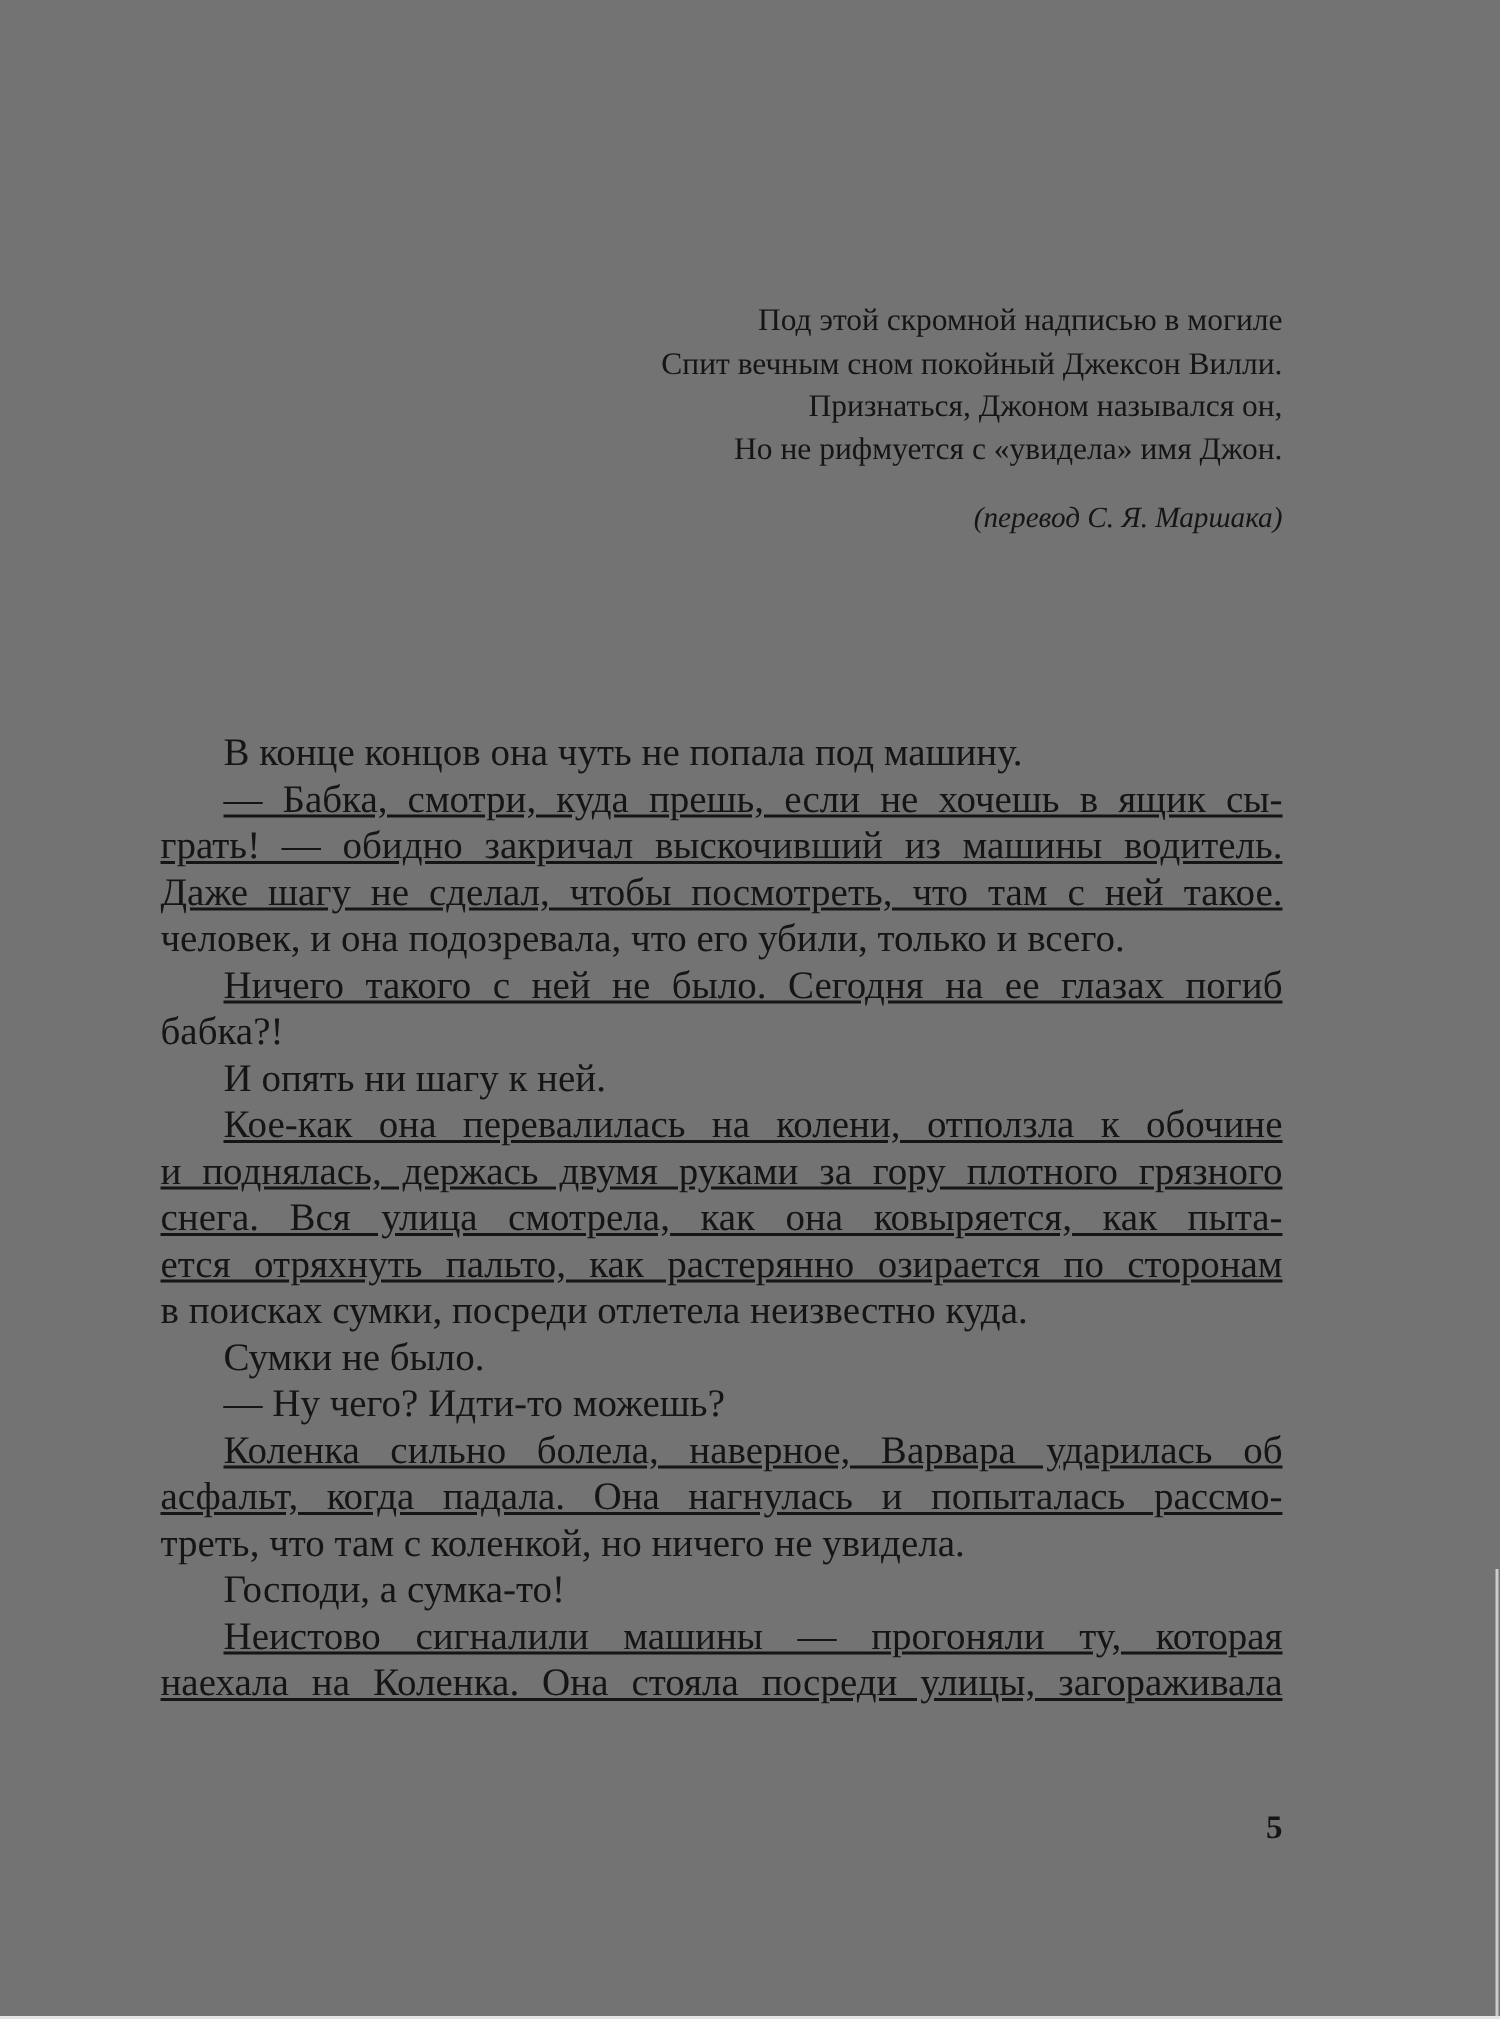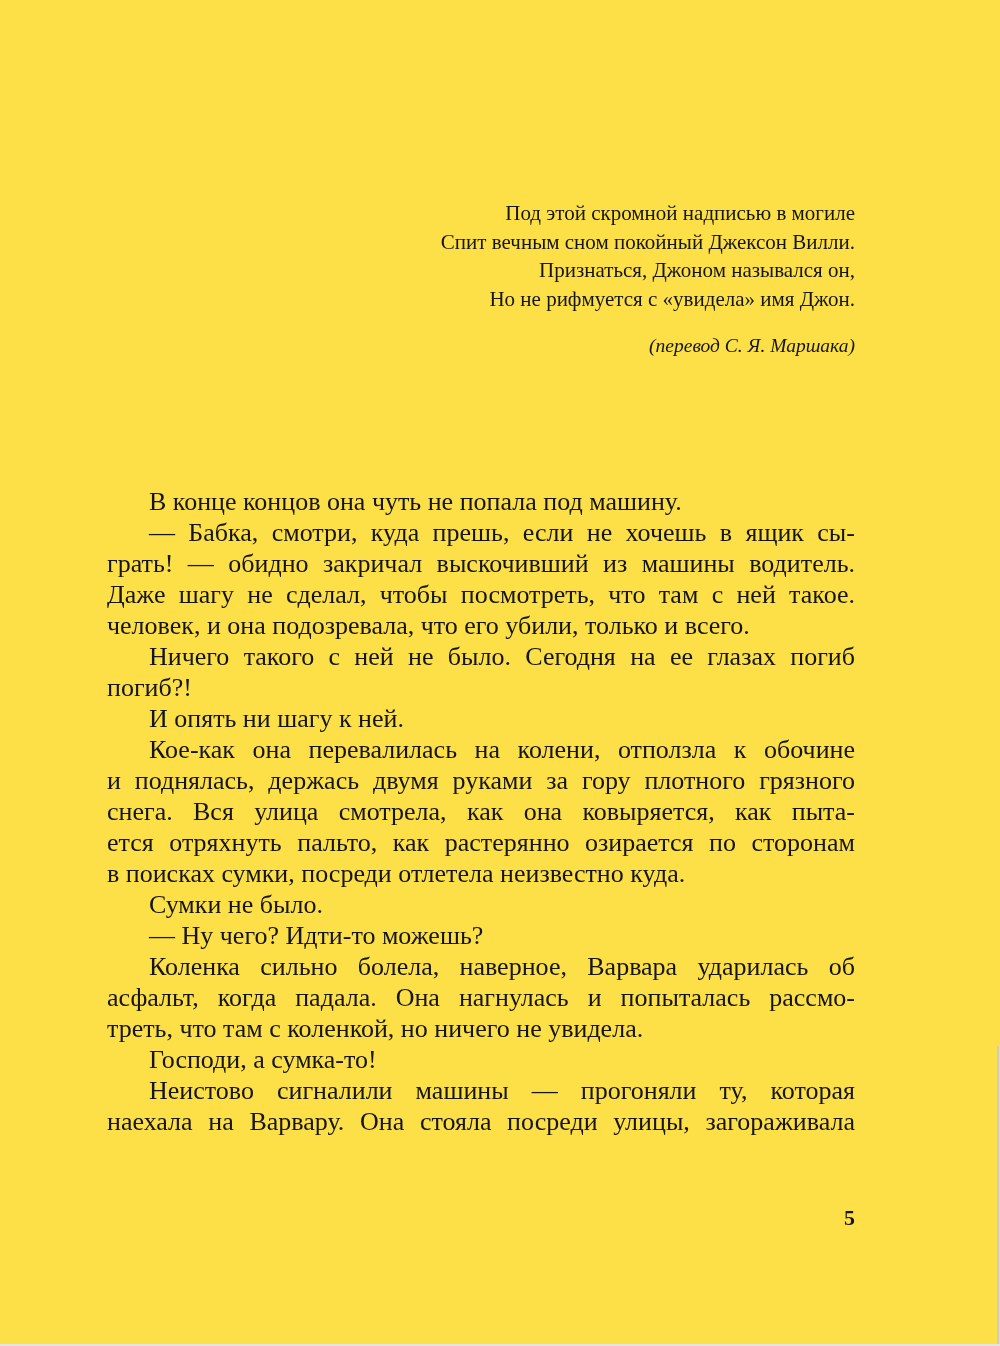--- a/index.html
+++ b/index.html
@@ -4,21 +4,21 @@
 <style>
   html, body {
     margin: 0;
     padding: 0;
     background: #ffffff;
   }
   .page {
     position: relative;
     width: 1000px;
     height: 1346px;
-    background: #fde047;
+    background: #737373;
     color: #151515;
     font-family: "Liberation Serif", "DejaVu Serif", serif;
     overflow: hidden;
   }
 
   
   .epigraph {
     position: absolute;
     top: 199px;
     right: 145px;
@@ -47,20 +47,21 @@
     width: 748px;
     font-size: 26px;
     line-height: 31px;
   }
   .line {
     text-align: justify;
     text-align-last: left;
   }
   .line.fill {
     text-align-last: justify;
+    text-decoration: underline;
   }
   .line.first {
     text-indent: 42px;
   }
 
   
   .page-number {
     position: absolute;
     top: 1202px;
     left: 107px;
@@ -110,42 +111,42 @@
 
     <div class="line first">В конце концов она чуть не попала под машину.</div>
 
     <div class="line first fill">— Бабка, смотри, куда прешь, если не хочешь в ящик сы-</div>
     <div class="line fill">грать! — обидно закричал выскочивший из машины водитель.</div>
     <div class="line fill">Даже шагу не сделал, чтобы посмотреть, что там с ней такое.</div>
 
     <div class="line">человек, и она подозревала, что его убили, только и всего.</div>
     <div class="line first fill">Ничего такого с ней не было. Сегодня на ее глазах погиб</div>
 
-    <div class="line">погиб?!</div>
+    <div class="line">бабка?!</div>
 
     <div class="line first">И опять ни шагу к ней.</div>
 
     <div class="line first fill">Кое-как она перевалилась на колени, отползла к обочине</div>
     <div class="line fill">и поднялась, держась двумя руками за гору плотного грязного</div>
     <div class="line fill">снега. Вся улица смотрела, как она ковыряется, как пыта-</div>
     <div class="line fill">ется отряхнуть пальто, как растерянно озирается по сторонам</div>
     <div class="line">в поисках сумки, посреди отлетела неизвестно куда.</div>
 
     <div class="line first">Сумки не было.</div>
 
     <div class="line first">— Ну чего? Идти-то можешь?</div>
 
     <div class="line first fill">Коленка сильно болела, наверное, Варвара ударилась об</div>
     <div class="line fill">асфальт, когда падала. Она нагнулась и попыталась рассмо-</div>
     <div class="line">треть, что там с коленкой, но ничего не увидела.</div>
 
     <div class="line first">Господи, а сумка-то!</div>
 
     <div class="line first fill">Неистово сигналили машины — прогоняли ту, которая</div>
-    <div class="line fill">наехала на Варвару. Она стояла посреди улицы, загораживала</div>
+    <div class="line fill">наехала на Коленка. Она стояла посреди улицы, загораживала</div>
   </div>
 
   <div class="page-number">5</div>
 
   <div class="edge-right"></div>
   <div class="edge-bottom"></div>
 
 </div>
 
 </body></html>

